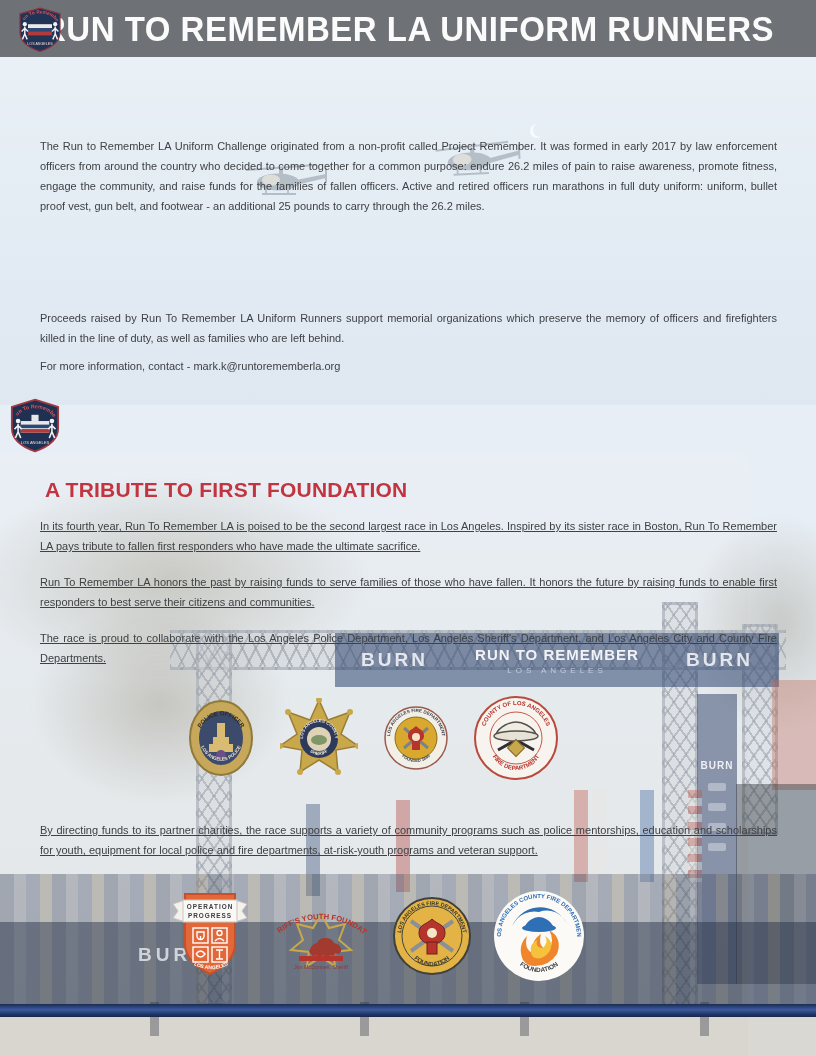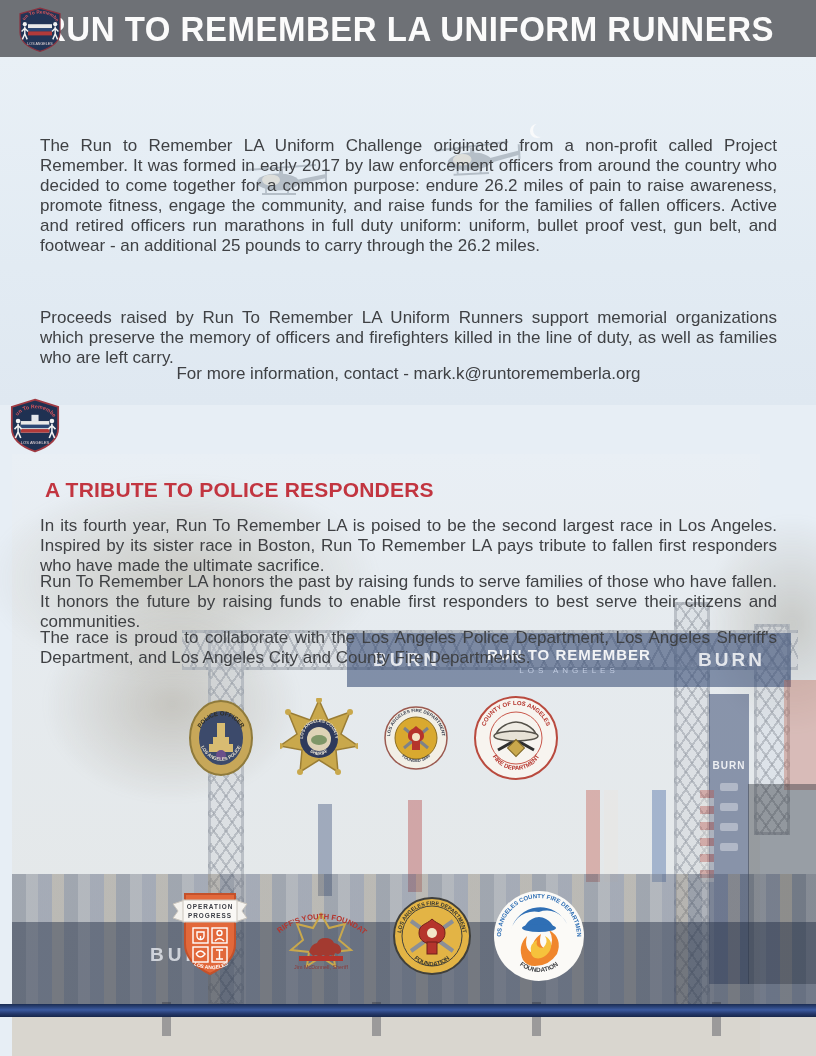--- a/index.html
+++ b/index.html
@@ -19,26 +19,26 @@
 
   
   .section1{position:absolute;left:0;top:57px;width:816px;height:348px;
             background:linear-gradient(180deg,#e9f0f6 0%,#e2ebf3 60%,#dfe8f1 100%);}
   .heli{position:absolute;opacity:.55;}
   .heli1{left:238px;top:104px;}
   .heli2{left:428px;top:82px;transform:rotate(-3deg);}
   .moon{position:absolute;left:533px;top:66px;width:14px;height:14px;border-radius:50%;
         background:transparent;box-shadow:-3px 1px 0 0 #fdfdfd;opacity:.85;}
 
-  .para{position:absolute;left:40px;width:737px;font-size:17px;line-height:20px;
+  .para{position:absolute;left:40px;width:737px;font-size:11px;line-height:20px;
         color:#3f4144;text-align:justify;margin:0;}
-  .p-i1{top:136px;} .p-i2{top:252px;} .p-i3{top:308px;} .p-i4{top:364px;text-align:center;}
+  .p-i1{top:136px;} .p-i2{top:252px;} .p-i3{top:308px;} .p-i4{top:356px;text-align:left;}
 
   
-  .section2{position:absolute;left:12px;top:454px;width:748px;height:602px;
+  .section2{position:absolute;left:0;top:454px;width:748px;height:602px;
             background:linear-gradient(180deg,#e9eff5 0%,#e6ebef 30%,#e3e6e6 100%);}
   .ph{position:absolute;}
   .ph-trees-l{left:-30px;top:20px;width:400px;height:210px;border-radius:50%;
       background:radial-gradient(ellipse,rgba(139,128,101,.32),rgba(139,128,101,0) 70%);filter:blur(3px);}
   .ph-trees-l2{left:30px;top:150px;width:260px;height:200px;border-radius:50%;
       background:radial-gradient(ellipse,rgba(125,112,88,.30),rgba(125,112,88,0) 70%);filter:blur(3px);}
   .ph-trees-r{left:690px;top:60px;width:180px;height:220px;border-radius:50%;
       background:radial-gradient(ellipse,rgba(130,120,96,.30),rgba(130,120,96,0) 70%);filter:blur(3px);}
   .truss{background:
       repeating-linear-gradient(63deg,rgba(150,156,165,.55) 0 2px,transparent 2px 12px),
@@ -70,21 +70,21 @@
   .crowd{left:0;top:420px;width:816px;height:132px;opacity:.4;background:
       repeating-linear-gradient(90deg,#3a4458 0 14px,#6a6f7c 14px 26px,#46506a 26px 40px,#7d7466 40px 52px);}
   .wall{left:0;top:468px;width:816px;height:84px;background:rgba(34,45,66,.45);}
   .wall-burn{left:138px;top:490px;color:rgba(240,243,248,.75);font-size:19px;font-weight:700;letter-spacing:4px;}
   .road{left:0;top:552px;width:816px;height:50px;background:rgba(213,208,199,.75);}
   .leg{top:548px;width:9px;height:34px;background:rgba(40,44,54,.35);}
 
   .about-heading{position:absolute;left:45px;top:478px;margin:0;font-size:21px;font-weight:700;
       color:#c23540;letter-spacing:.2px;z-index:3;}
   .p-a1{top:516px;} .p-a2{top:572px;} .p-a3{top:628px;} .p-a4{top:820px;}
-  .para.over{z-index:3;}
+  .para.over{z-index:3;text-decoration:underline;}
 
   .badge-row{position:absolute;left:0;top:696px;width:816px;display:flex;align-items:center;
       justify-content:center;gap:26px;padding-right:70px;box-sizing:border-box;z-index:3;}
   .partner-row{position:absolute;left:0;top:888px;width:816px;display:flex;align-items:center;
       justify-content:center;gap:22px;padding-right:60px;box-sizing:border-box;z-index:3;}
 
   .navy-bar{position:absolute;left:0;top:1004px;width:816px;height:13px;z-index:4;
       background:linear-gradient(180deg,#1b2c52 0%,#3b5aa0 45%,#24386b 75%,#16264a 100%);}
   .footer-url{position:absolute;right:26px;top:1020px;font-size:17px;font-weight:700;
       color:#333b49;z-index:4;letter-spacing:.2px;margin-top:44px;}
@@ -137,21 +137,21 @@
         <ellipse cx="33" cy="19" rx="9" ry="5.5" fill="#d8d3c6"></ellipse>
         <path d="M58,19 L88,13 L88,17 L58,24 Z" fill="#8e99a4"></path>
         <line x1="88" y1="7" x2="88" y2="21" stroke="#8e99a4" stroke-width="2"></line>
         <path d="M24,33 L58,33 M28,27 L28,33 M50,27 L50,33" stroke="#8e99a4" stroke-width="1.8" fill="none"></path>
       </svg>
     </div>
     <div class="moon"></div>
   </div>
 
   <p class="para p-i1">The Run to Remember LA Uniform Challenge originated from a non-profit called Project Remember.  It was formed in early 2017 by law enforcement officers from around the country who decided to come together for a common purpose: endure 26.2 miles of pain to raise awareness, promote fitness, engage the community, and raise funds for the families of fallen officers. Active and retired officers run marathons in full duty uniform: uniform, bullet proof vest, gun belt, and footwear - an additional 25 pounds to carry through the 26.2 miles.</p>
-  <p class="para p-i3">Proceeds raised by Run To Remember LA Uniform Runners support memorial organizations which preserve the memory of officers and firefighters killed in the line of duty, as well as families who are left carry.</p>
+  <p class="para p-i3">Proceeds raised by Run To Remember LA Uniform Runners support memorial organizations which preserve the memory of officers and firefighters killed in the line of duty, as well as families who are left behind.</p>
   <p class="para p-i4"><span>For more information, contact - </span><span>mark.k@runtorememberla.org</span></p>
 
   <div class="logo2">
     <svg width="54" height="57" viewBox="0 0 60 64">
       <defs>
           <path id="logo2-arc" d="M 10,22 A 22,16 0 0 1 50,22"></path>
         </defs>
       <path d="M30,3 L56,11 V35 Q56,52 30,61 Q4,52 4,35 V11 Z" fill="#1f3152" stroke="#a03a42" stroke-width="2"></path>
       <text font-size="6" font-weight="bold" fill="#d4555c"><textPath href="#logo2-arc" startOffset="50%" text-anchor="middle">Run To Remember</textPath></text>
       <rect x="14" y="27" width="32" height="13" fill="#e9e9e9"></rect>
@@ -204,21 +204,21 @@
     <div class="ph crowd"></div>
     <div class="ph wall"></div>
     <div class="ph wall-burn">BURN</div>
     <div class="ph road"></div>
     <div class="ph leg" style="left:150px"></div>
     <div class="ph leg" style="left:360px"></div>
     <div class="ph leg" style="left:520px"></div>
     <div class="ph leg" style="left:700px"></div>
   </div>
 
-  <h2 class="about-heading">A TRIBUTE TO POLICE RESPONDERS</h2>
+  <h2 class="about-heading">A TRIBUTE TO FIRST FOUNDATION</h2>
   <p class="para over p-a1">In its fourth year, Run To Remember LA is poised to be the second largest race in Los Angeles. Inspired by its sister race in Boston, Run To Remember LA pays tribute to fallen first responders who have made the ultimate sacrifice.</p>
   <p class="para over p-a2">Run To Remember LA honors the past by raising funds to serve families of those who have fallen. It honors the future by raising funds to enable first responders to best serve their citizens and communities.</p>
   <p class="para over p-a3">The race is proud to collaborate with the Los Angeles Police Department, Los Angeles Sheriff's Department, and Los Angeles City and County Fire Departments.</p>
 
   <div class="badge-row">
 
     <div>
       <svg width="66" height="78" viewBox="0 0 66 78">
         <defs>
           <path id="lapd-t" d="M 9,38 A 25,30 0 0 1 57,38"></path>
@@ -285,20 +285,21 @@
         <path d="M24,34 L60,54 M60,34 L24,54" stroke="#2f2f2f" stroke-width="3"></path>
         <path d="M22,38 C26,30 36,26 42,26 C48,26 58,30 62,38 L56,42 L28,42 Z" fill="#efece4" stroke="#55524a" stroke-width="1.5"></path>
         <ellipse cx="42" cy="40" rx="22" ry="5" fill="#e7e2d6" stroke="#55524a" stroke-width="1.5"></ellipse>
         <rect x="36" y="46" width="12" height="12" fill="#c9a84c" stroke="#7d6524" stroke-width="1" transform="rotate(45 42 52)"></rect>
         <text font-size="6" font-weight="bold" fill="#b5342c"><textPath href="#laco-t" startOffset="50%" text-anchor="middle">COUNTY OF LOS ANGELES</textPath></text>
         <text font-size="6" font-weight="bold" fill="#b5342c"><textPath href="#laco-b" startOffset="50%" text-anchor="middle">FIRE DEPARTMENT</textPath></text>
       </svg>
     </div>
   </div>
 
+  <p class="para over p-a4">By directing funds to its partner charities, the race supports a variety of community programs such as police mentorships, education and scholarships for youth, equipment for local police and fire departments, at-risk-youth programs and veteran support.</p>
 
   <div class="partner-row">
 
     <div>
       <svg width="78" height="96" viewBox="0 0 78 96">
         <defs>
             <path id="op-b" d="M 22,76 A 22,12 0 0 0 58,76"></path>
           </defs>
         <path d="M14,6 L64,6 L64,56 Q64,74 39,86 Q14,74 14,56 Z" fill="#e2683a" stroke="#c4512a" stroke-width="2"></path>
         <polygon points="2,16 14,12 14,34 2,30 7,23" fill="#f4f2ee" stroke="#c9c4bc" stroke-width="1"></polygon>

